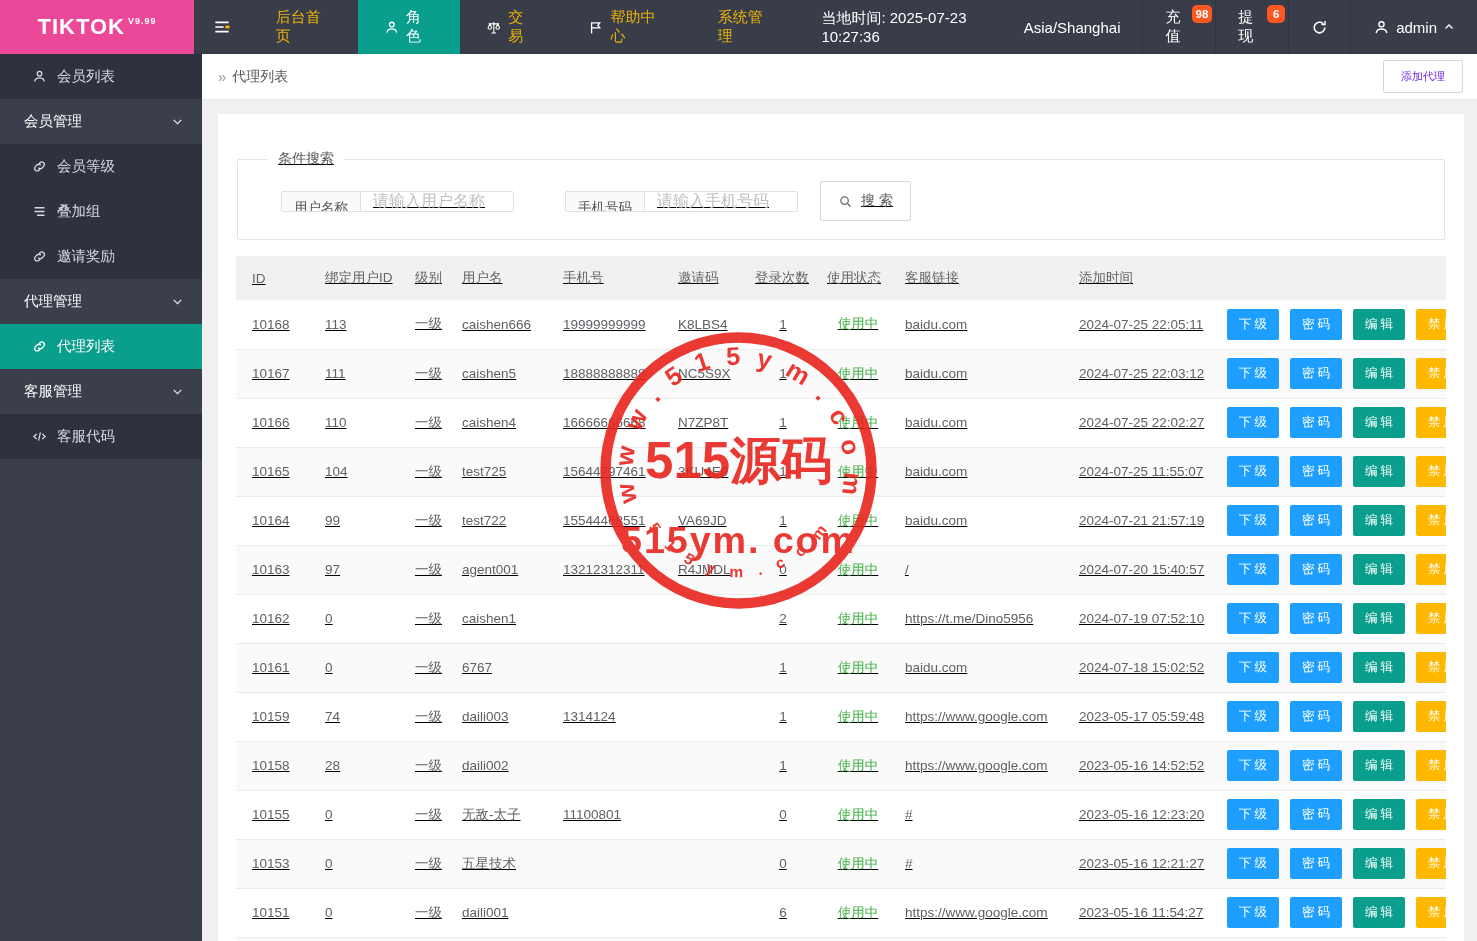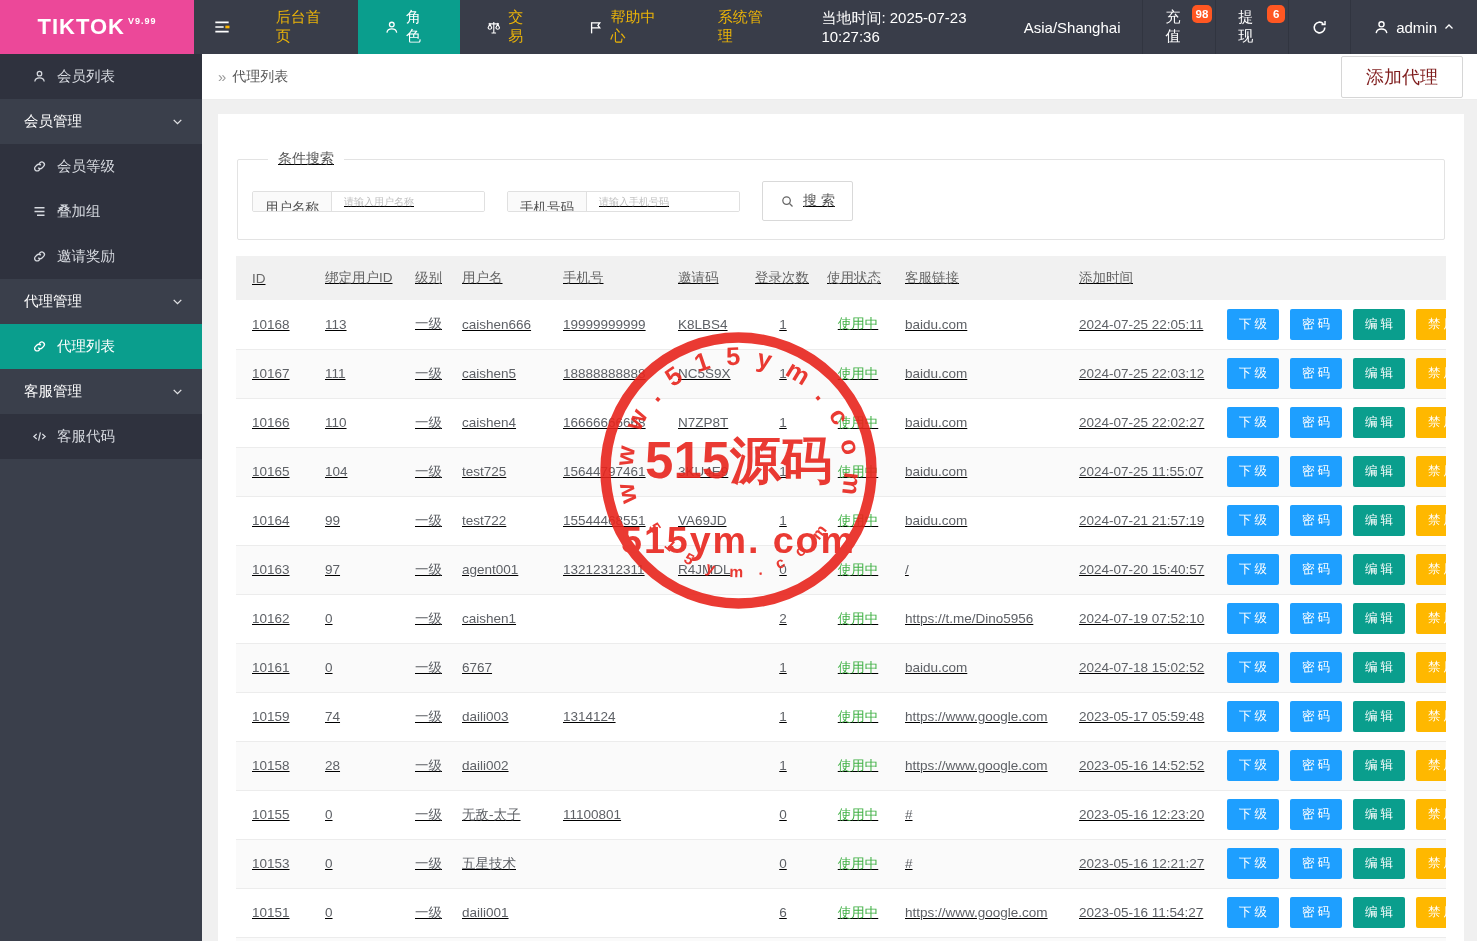--- a/index.html
+++ b/index.html
@@ -30,31 +30,31 @@
   .side-group svg { width:13px; height:13px; opacity:.85; }
   .side-item { padding-left:32px; gap:10px; background:var(--sidebar-submenu-bg,#2f323e); color:#d7dae0; }
   .side-item svg { width:15px; height:15px; flex:0 0 15px; }
   .side-item.active { background:var(--accent-teal,#0a9e8d); color:#fff; }
 
   
   .main { position:absolute; top:54px; left:202px; right:0; bottom:0; display:flex; flex-direction:column; }
   .crumbbar { height:46px; background:#fff; display:flex; align-items:center; padding:0 14px 0 16px; border-bottom:1px solid #ededed; flex:0 0 46px; }
   .crumb { font-size:14px; color:#555; display:flex; align-items:center; gap:6px; }
   .crumb .sep { color:#9a9a9a; font-size:15px; }
-  .add-btn { margin-left:auto; background:#fff; border:1px solid #d6d6d6; border-radius:2px; color:#7f1d1d; font-size:18px; padding:8px 24px; cursor:pointer; }
+  .add-btn { margin-left:auto; background:#fff; border:1px solid #d6d6d6; border-radius:2px; color:#6d28d9; font-size:11px; padding:8px 17px; cursor:pointer; }
 
   .content { flex:1; background:#f0f0f0; padding:14px 13px 0 16px; overflow:hidden; }
   .panel { background:#fff; height:100%; padding:0 18px;text-decoration:underline; }
 
   fieldset.search-box { border:1px solid #e3e3e3; border-radius:2px; margin:0 1px; padding:13px 0 18px 14px; position:relative; top:36px; margin-bottom:52px; }
   fieldset.search-box legend { font-size:14px; color:#555; padding:0 10px; margin-left:16px; }
   .search-row { display:flex; align-items:center; gap:22px; }
-  .input-group { display:flex; border:1px solid #e0e0e0; border-radius:2px; height:21px; overflow:hidden; }
+  .input-group { display:flex; border:1px solid #e0e0e0; border-radius:2px; height:21px; overflow:hidden;margin-left:29px; }
   .ig-label { background:#fafafa; border-right:1px solid #e0e0e0; padding:0 12px; line-height:32px; font-size:13.5px; color:#555; white-space:nowrap; }
-  .input-group input { border:none; outline:none; padding:0 12px; width:152px; font-size:10px; color:#c2410c; }
+  .input-group input { border:none; outline:none; padding:0 12px; width:152px; font-size:16px; color:#c2410c; }
   .input-group input::placeholder { color:#c0c0c0; }
   .search-btn { display:flex; align-items:center; gap:8px; height:40px; padding:8px 17px; background:#fff; border:1px solid #d9d9d9; border-radius:2px; font-size:14px; color:#555; cursor:pointer; }
   .search-btn svg { width:15px; height:15px; }
 
   table.grid { width:100%; border-collapse:collapse; table-layout:fixed; font-size:13.5px; color:#5e6166; }
   table.grid th { background:#f1f1f1; height:44px; font-weight:normal; color:#666; text-align:left; padding:0 0 0 16px; white-space:nowrap; }
   table.grid td { height:49px; border-bottom:1px solid #ececec; padding:0 0 0 16px; white-space:nowrap; overflow:hidden; }
   table.grid tbody tr:nth-child(even) { background:#fafafa; }
   td.c-center { text-align:center; padding-left:0; }
   td.status { color:var(--status-green,#3fb044); }

